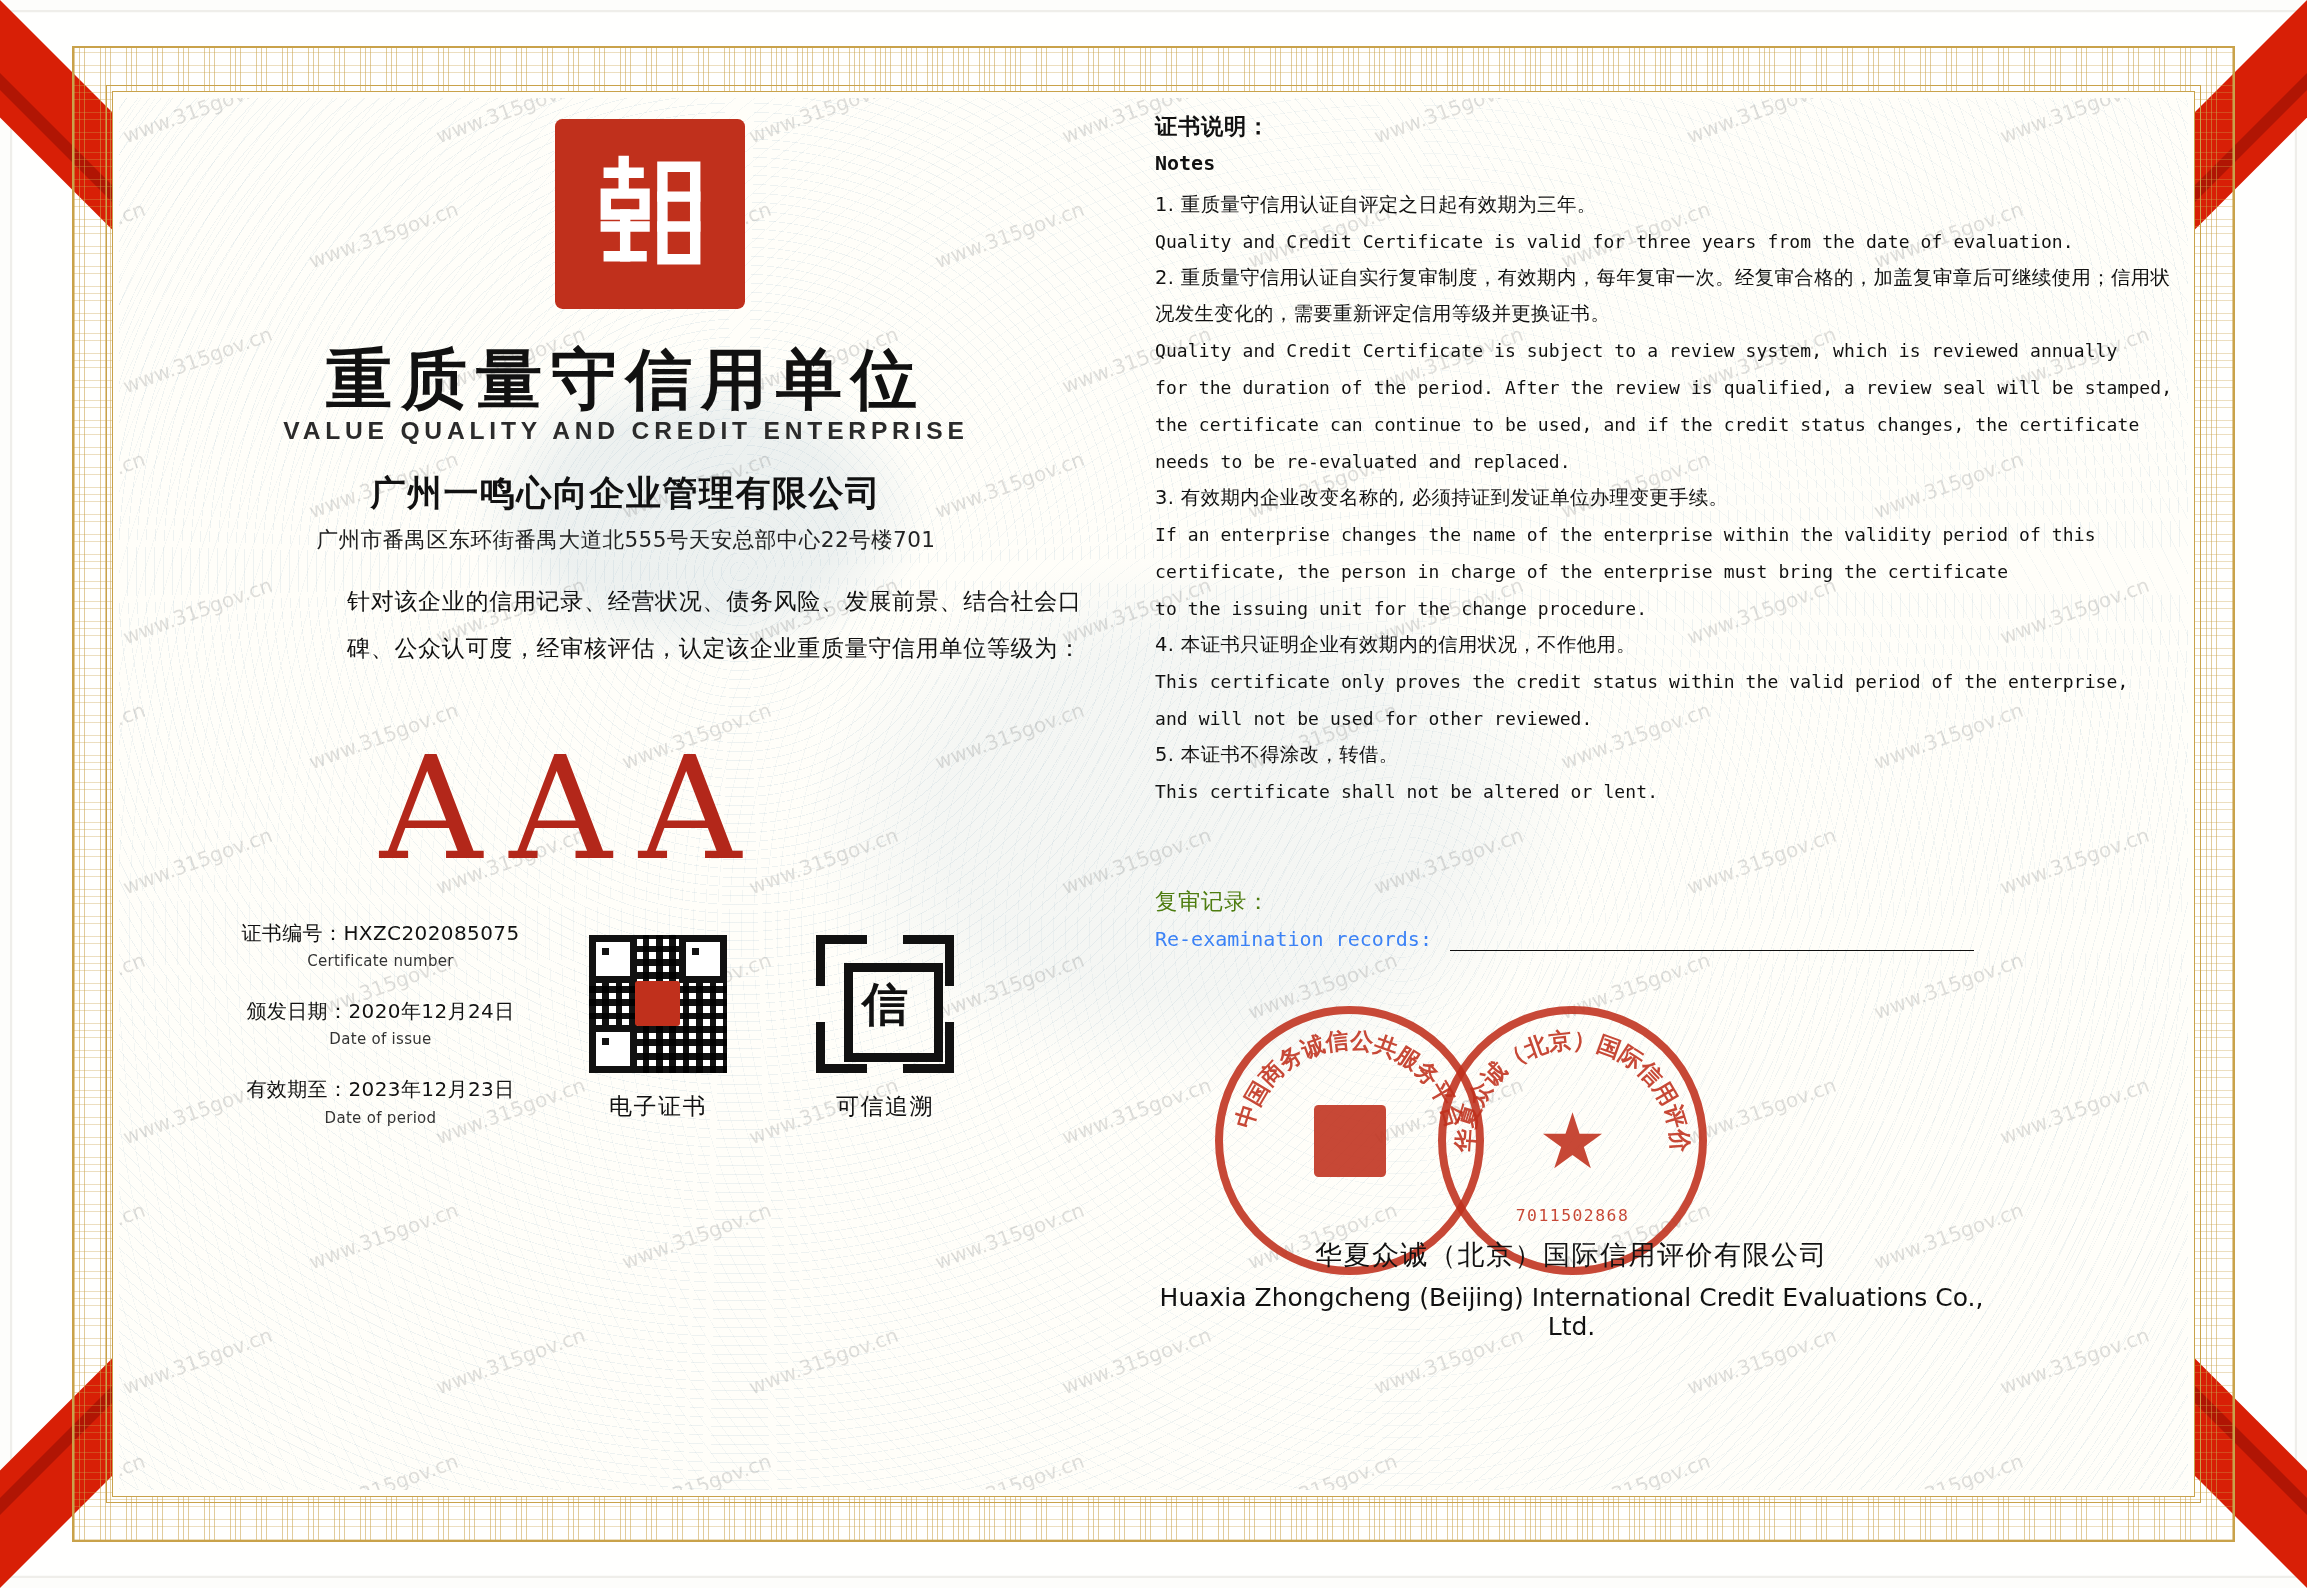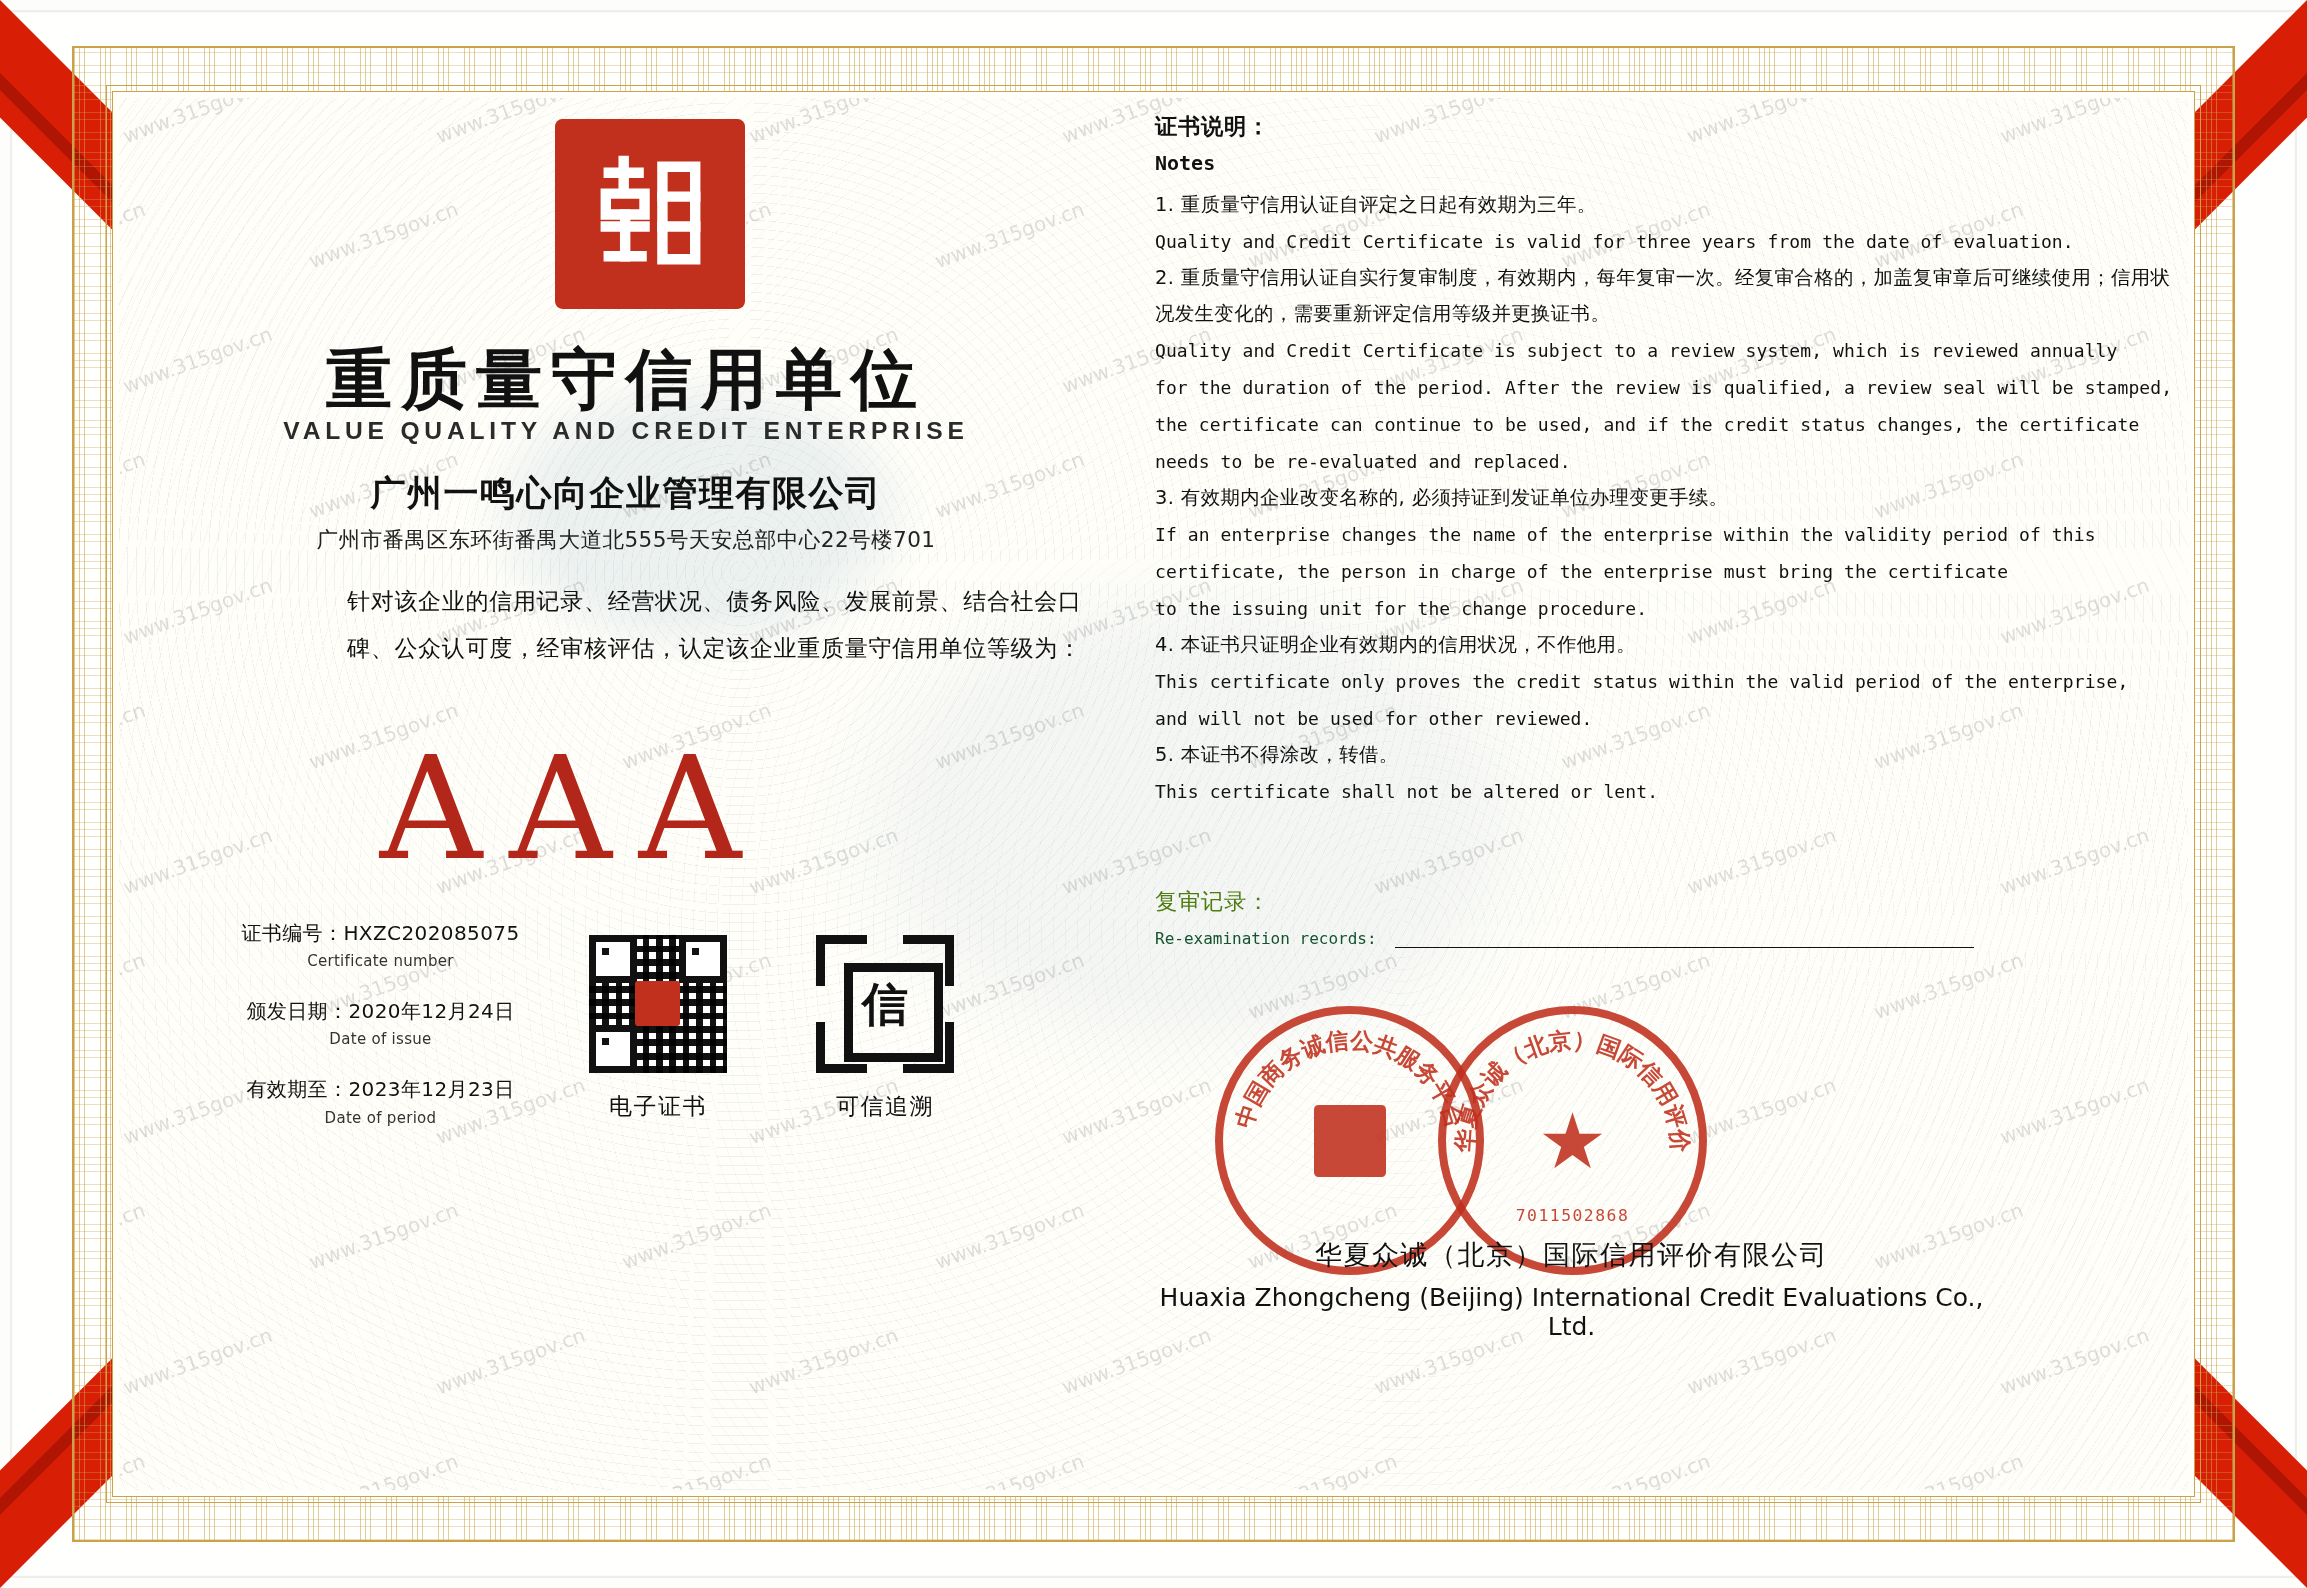--- a/index.html
+++ b/index.html
@@ -180,21 +180,21 @@
       font-family:"DejaVu Sans Mono","Liberation Mono",monospace;}
   .note-cn{font-size:19.4px;color:#111;line-height:36px;letter-spacing:0.4px;
       font-family:"DejaVu Sans","Liberation Sans",sans-serif;}
   .note-en{font-size:18px;color:#111;line-height:37px;letter-spacing:0.1px;
       font-family:"DejaVu Sans Mono","Liberation Mono",monospace;}
 
   .review{position:absolute;left:30px;top:775px;width:819px;}
   .review-cn{font-size:22.3px;color:#4d7c0f;font-weight:normal;letter-spacing:0.7px;
       font-family:"DejaVu Sans","Liberation Sans",sans-serif;}
   .review-en-row{display:flex;align-items:flex-end;margin-top:10.4px;}
-  .review-en{font-size:16px;color:#14532d;white-space:nowrap;
+  .review-en{font-size:20px;color:#3b82f6;white-space:nowrap;
       font-family:"DejaVu Sans Mono","Liberation Mono",monospace;}
   .review-line{flex:1;border-bottom:1.5px solid #111;margin-left:18px;height:19.4px;}
 
   
   .stamps{position:absolute;left:45px;top:894px;width:805px;height:291px;}
   .stamp{
     position:absolute;width:253px;height:253px;border-radius:50%;
     border:8.2px solid #c0301c;opacity:.88;
   }
   .stamp-1{left:45px;top:0;}

